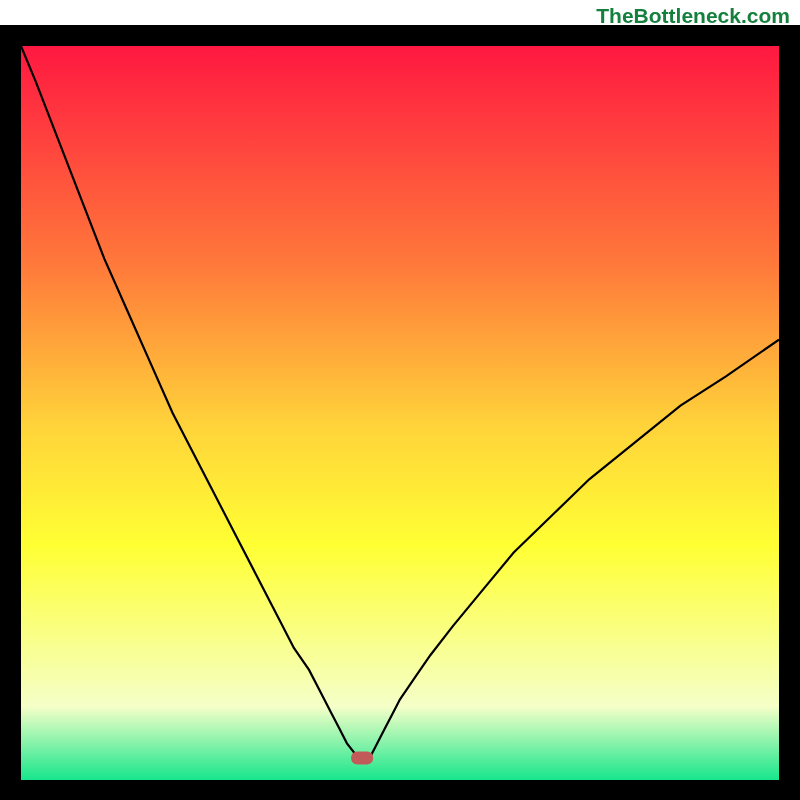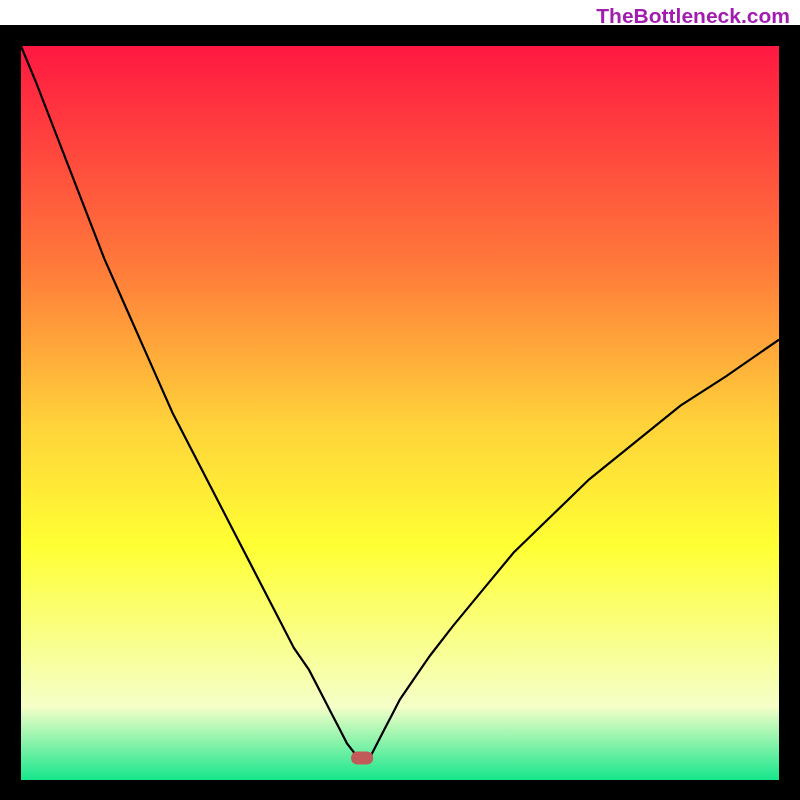--- a/index.html
+++ b/index.html
@@ -9,21 +9,21 @@
   }
   .container {
     width: 800px;
     height: 800px;
     position: relative;
   }
   .watermark {
     position: absolute;
     top: 4px;
     right: 10px;
-    color: #a21caf;
+    color: #15803d;
     font-family: Arial, Helvetica, sans-serif;
     font-size: 21px;
     font-weight: bold;
     z-index: 10;
   }
   .outer {
     position: absolute;
     top: 25px;
     left: 0;
     width: 800px;

